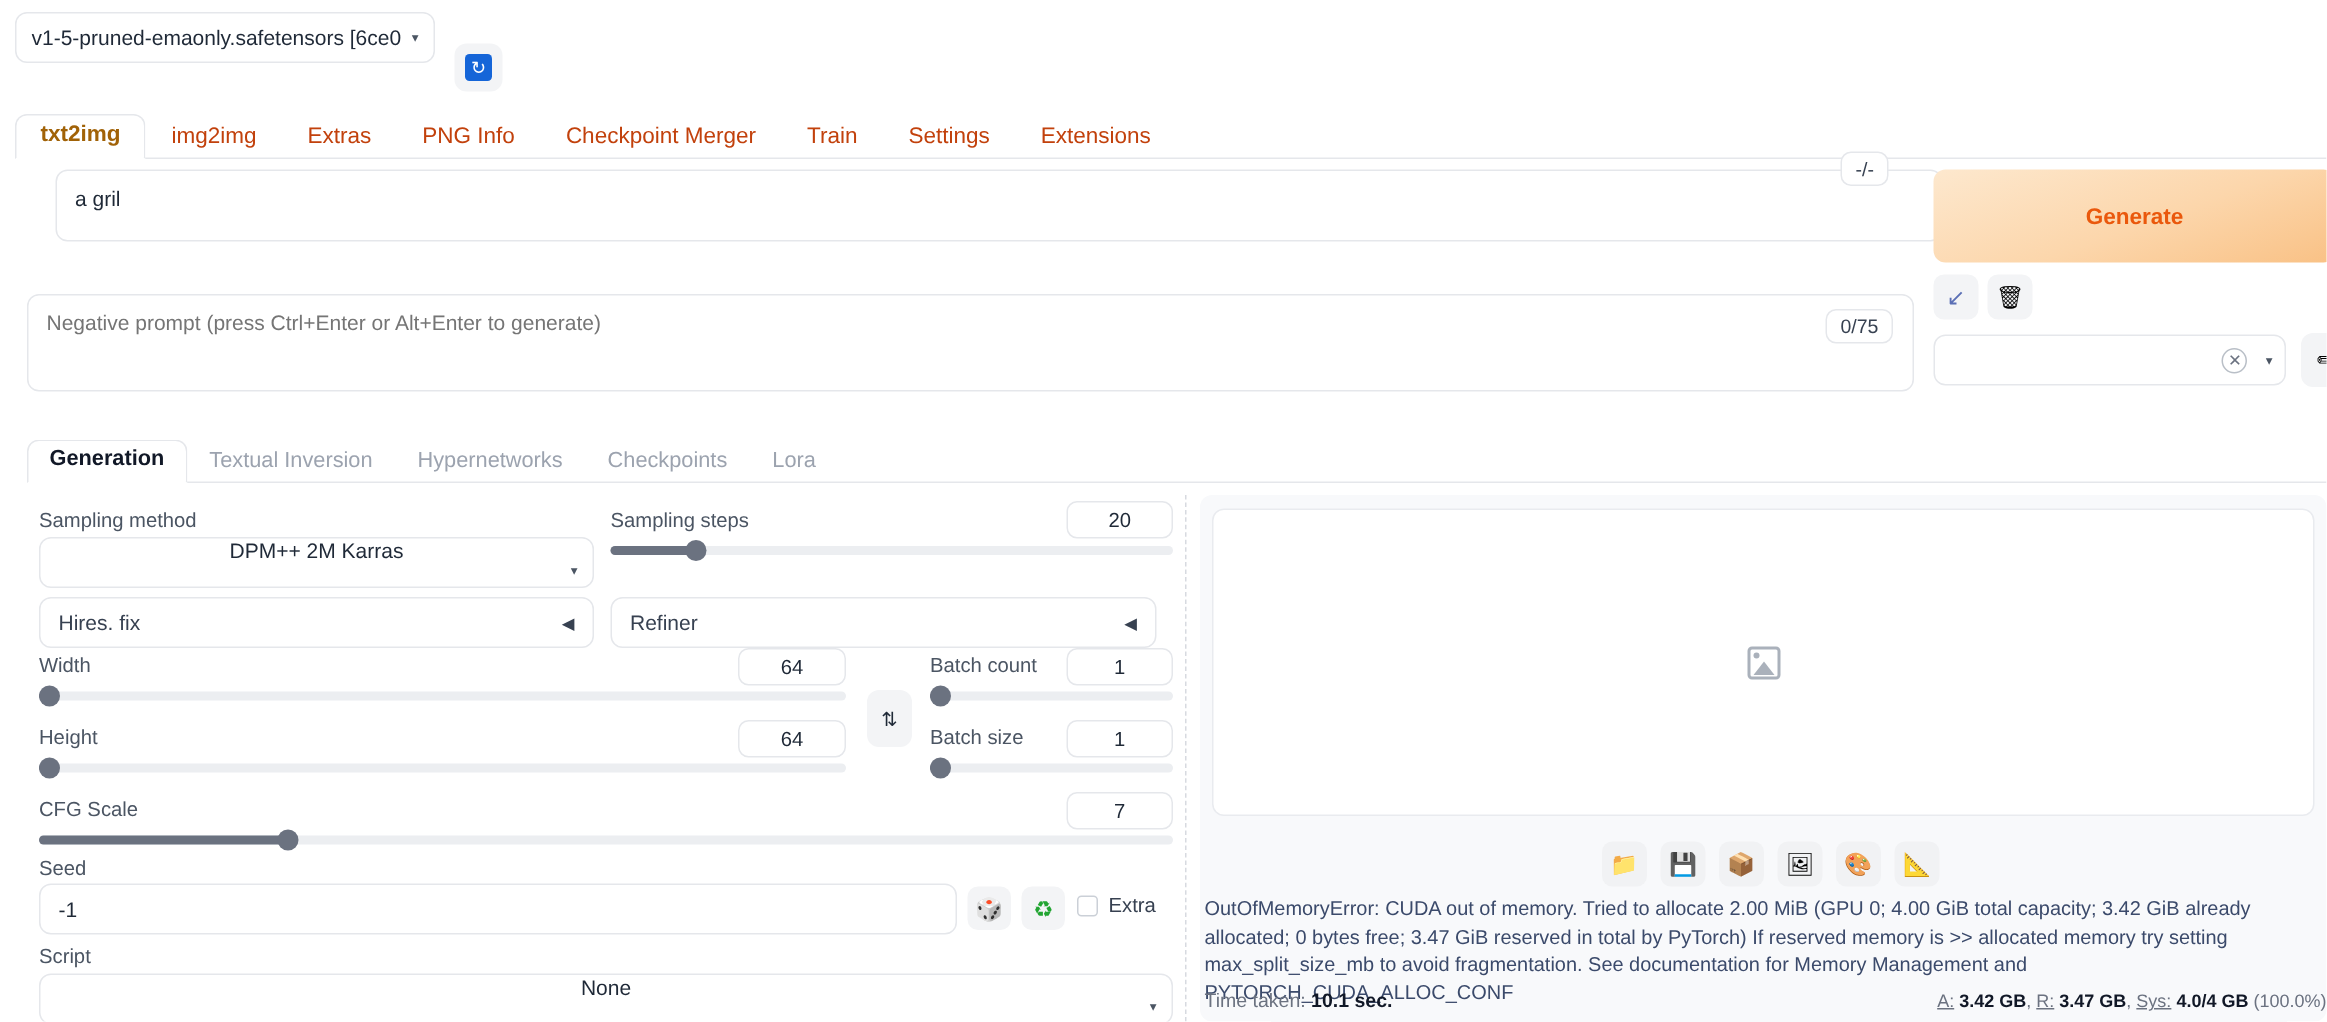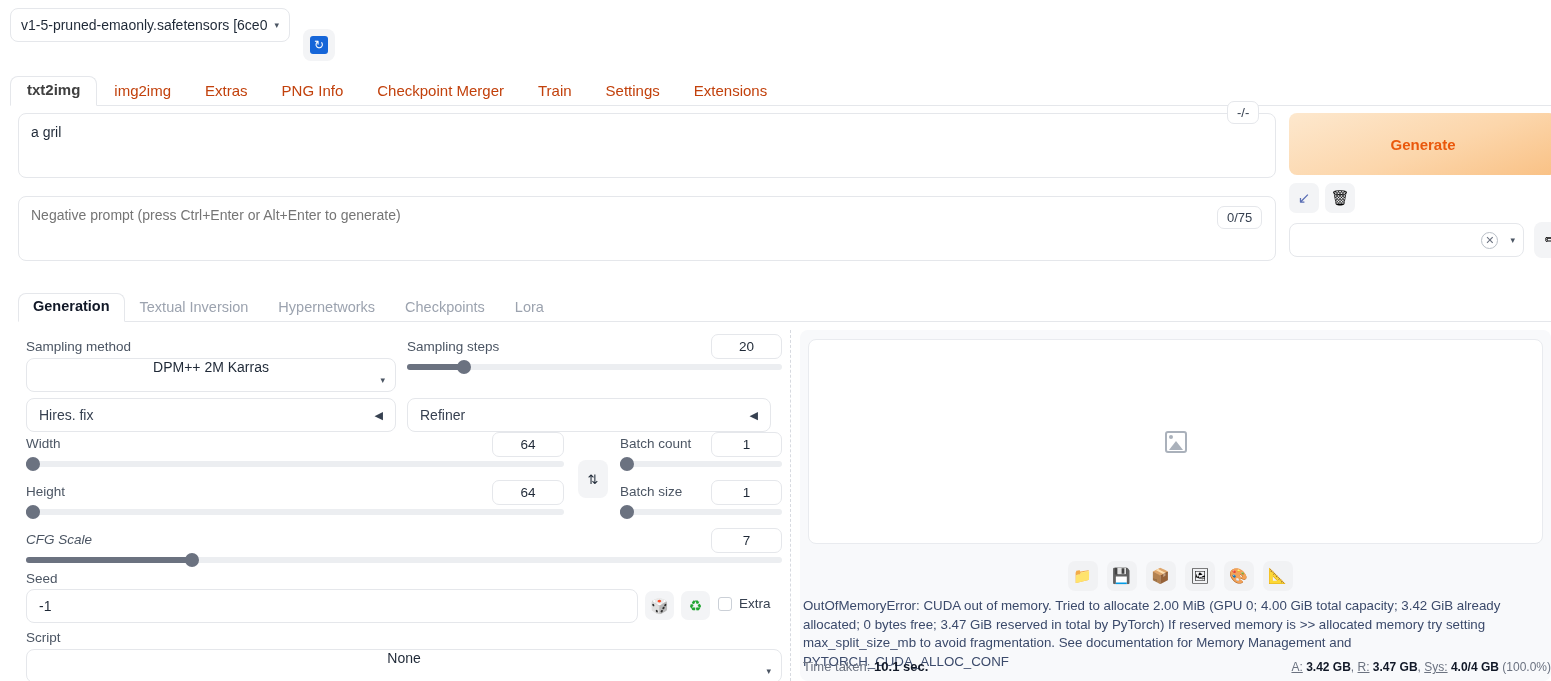--- a/index.html
+++ b/index.html
@@ -37,33 +37,33 @@
   #main-tabs {
     position: absolute; left: 10px; top: 76px; width: 1541px; height: 30px;
     border-bottom: 1px solid #e5e7eb; display: flex; align-items: flex-end; gap: 0;
   }
   .mtab {
     font-size: 15px; color: #c2410c; padding: 4px 16px 7px 16px; cursor: pointer;
     background: transparent; border: 1px solid transparent; border-bottom: none;
     position: relative; top: 1px; white-space: nowrap;
   }
   .mtab.active {
-    color: #404040; font-weight: bold; background: #fff;
+    color: #a16207; font-weight: bold; background: #fff;
     border-color: #e5e7eb; border-top-left-radius: 8px; border-top-right-radius: 8px;
     border-bottom: 1px solid #fff;
   }
 
   
   #prompt-box, #negative-box {
     position: absolute; left: 18px; width: 1258px;
     border: 1px solid #e5e7eb; border-radius: 8px; background: #fff;
     font-size: 14px; padding: 10px 12px; color: #1f2937; resize: none; outline: none;
     font-family: "Liberation Sans", sans-serif;
   }
-  #prompt-box { top: 113px; height: 65px; }
+  #prompt-box { top: 113px; height: 48px; margin-left: 19px; }
   #negative-box { top: 196px; height: 65px; color: #9ca3af; }
   .token-badge {
     position: absolute; background: #fff; border: 1px solid #e5e7eb;
     border-radius: 7px; font-size: 13px; color: #374151;
     padding: 2px 9px; line-height: 17px;
   }
   #prompt-counter { left: 1227px; top: 101px; }
   #negative-counter { left: 1217px; top: 186px; margin-top: 20px; }
 
   
@@ -300,21 +300,21 @@
   </div>
 
   <div style="position:absolute;left:620px;top:154px;" class="fld-label">Batch size</div>
   <div class="numbox" style="position:absolute;left:711px;top:150px;width:71px;">1</div>
   <div class="slider" style="position:absolute;left:620px;top:175px;width:162px;">
     <div class="strack"></div>
     <div class="sfill" style="width:7px;"></div>
     <div class="sthumb" style="left:0px;"></div>
   </div>
 
-  <div style="position:absolute;left:26px;top:202px;font-style:italic;" class="fld-label">CFG Scale</div>
+  <div style="position:absolute;left:26px;top:202px;" class="fld-label">CFG Scale</div>
   <div class="numbox" style="position:absolute;left:711px;top:198px;width:71px;">7</div>
   <div class="slider" style="position:absolute;left:26px;top:223px;width:756px;">
     <div class="strack"></div>
     <div class="sfill" style="width:166px;"></div>
     <div class="sthumb" style="left:159px;"></div>
   </div>
 
   <div style="position:absolute;left:26px;top:241px;" class="fld-label">Seed</div>
 
   <div style="position:absolute;left:26px;top:300px;" class="fld-label">Script</div>

